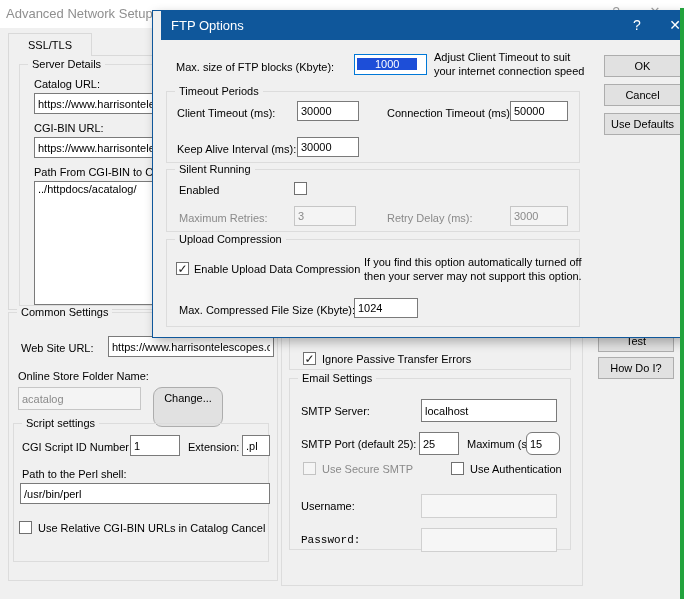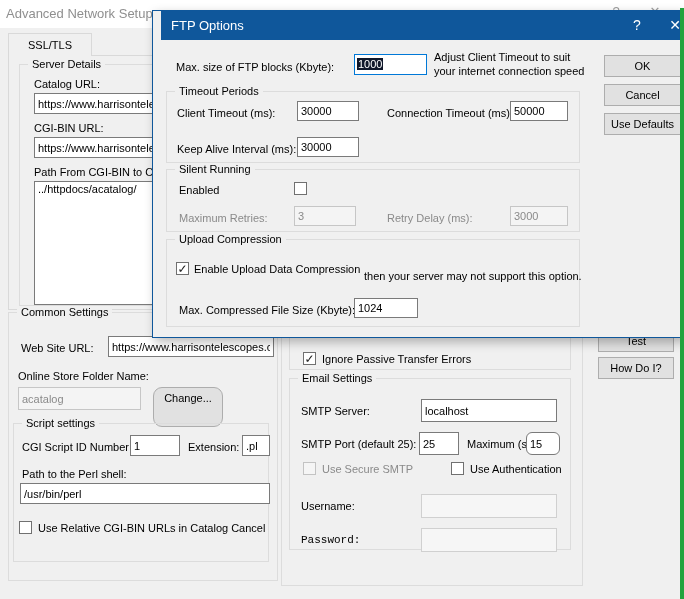--- a/index.html
+++ b/index.html
@@ -31,21 +31,21 @@
   .group-label{position:absolute;top:-7px;left:8px;background:#f0f0f0;
     padding:0 4px;line-height:13px;white-space:nowrap;}
 
   
   .field{background:#ffffff;border:1px solid #7a7a7a;font-family:"Liberation Sans",sans-serif;
     font-size:11px;color:#000;padding:1px 3px;margin:0;overflow:hidden;white-space:nowrap;}
   input.field{outline:none;}
   .field.disabled{background:#f4f4f4;border:1px solid #c6c6c6;color:#8a8a8a;}
   .field.empty-disabled{background:#f6f6f6;border:1px solid #d0d0d0;}
   .field-focused{background:#fff;border:1px solid #0078d7;line-height:17px;padding:1px 2px;}
-  .selection{background:#0f172a;color:#fff;padding:0 1px;}
+  .selection{background:#1d4ed8;color:#fff;padding:0 18px;}
 
   
   .btn{background:#e1e1e1;border:1px solid #adadad;text-align:center;
     font-size:11px;color:#000;line-height:20px;white-space:nowrap;}
 
   
   .checkbox{width:13px;height:13px;background:#fff;border:1px solid #707070;
     text-align:center;line-height:12px;font-size:12px;color:#222;}
   .checkbox.disabled{border:1px solid #c3c3c3;background:#f5f5f5;}
 
@@ -174,19 +174,20 @@
     <div class="abs label disabled" style="left:12px;top:42px;">Maximum Retries:</div>
     <input class="abs field disabled" style="left: 127px; top: 36px; width: 62px; height: 20px;" value="3">
     <div class="abs label disabled" style="left:220px;top:42px;">Retry Delay (ms):</div>
     <input class="abs field disabled" style="left: 343px; top: 36px; width: 58px; height: 20px;" value="3000">
   </div>
 
   <div class="abs group" style="left:13px;top:228px;width:414px;height:88px;">
     <span class="group-label">Upload Compression</span>
     <div class="abs checkbox" style="left:9px;top:22px;"><span>✓</span></div>
     <div class="abs label" style="left:27px;top:23px;">Enable Upload Data Compression</div>
+    <div class="abs label" style="left:197px;top:16px;">If you find this option automatically turned off</div>
     <div class="abs label" style="left:197px;top:30px;">then your server may not support this option.</div>
     <div class="abs label" style="left:12px;top:64px;">Max. Compressed File Size (Kbyte):</div>
     <input class="abs field" style="left: 187px; top: 58px; width: 64px; height: 20px;" value="1024">
   </div>
 </div>
 
 <div class="abs green-edge"></div>
 
 </body></html>

